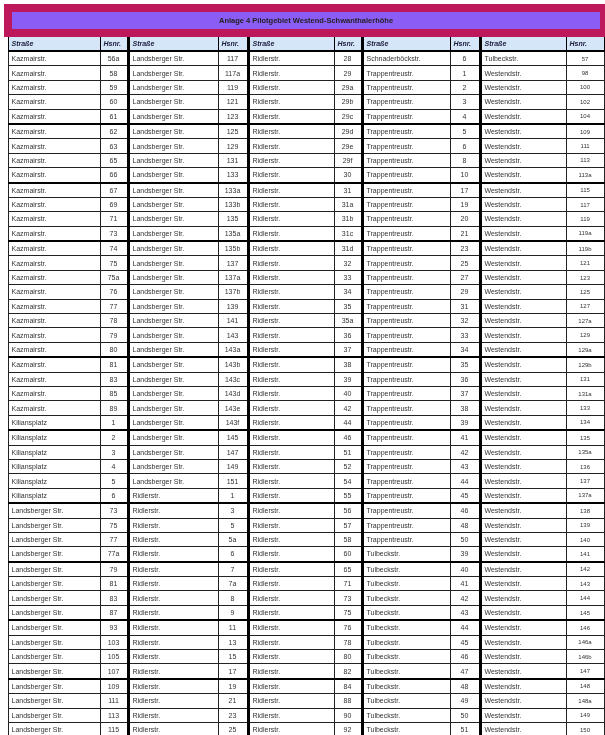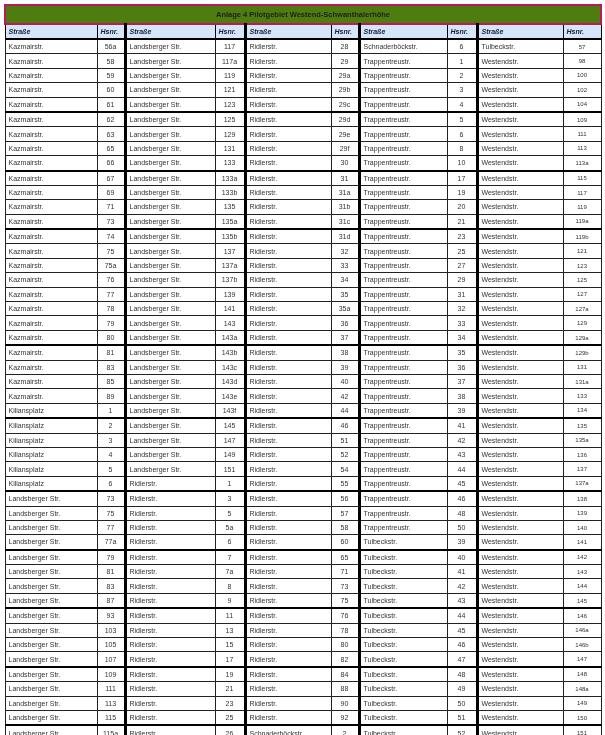--- a/index.html
+++ b/index.html
@@ -1,20 +1,20 @@
 <!DOCTYPE html>
 <html><head>
 <meta charset="utf-8">
 <style>
   html, body { margin:0; padding:0; background:#ffffff; }
   body { width:605px; height:735px; overflow:hidden; font-family:"Liberation Sans", sans-serif; }
   .sheet { position:absolute; left:4px; top:4px; width:596px; }
   table { border-collapse:collapse; width:596px; table-layout:fixed; }
   td, th { font-size:7px; height:13.4px; padding:0 3px; white-space:nowrap; overflow:hidden; color:#333; }
-  .title-row th { height:17px; font-weight:bold; font-size:7.5px; color:#222; text-align:center; border:2px solid #be185d; background:#4d7c0f;margin-left:35px; }
+  .title-row th { height:17px; font-weight:bold; font-size:7.5px; color:#222; text-align:center; border:8px solid #be185d; background:#8b5cf6;margin-left:35px; }
   .head-row th { background:#d5e6f8; font-style:italic; font-weight:bold; text-align:left; color:#1a1a3a; border:1px solid #000; border-bottom:2px solid #000; font-size:7px; height:13px; }
   td { border:1px solid #222; }
   td.str { text-align:left; }
   td.num { text-align:center; }
   td.num5 { text-align:center; font-size:6px; }
   .thickL { border-left:3px solid #000 !important; }
   tr.grp td { border-top:2px solid #000; }
   col.c-s1 { width:92px; } col.c-n1 { width:28px; }
   col.c-s2 { width:90px; } col.c-n2 { width:30px; }
   col.c-s3 { width:86px; } col.c-n3 { width:28px; }

